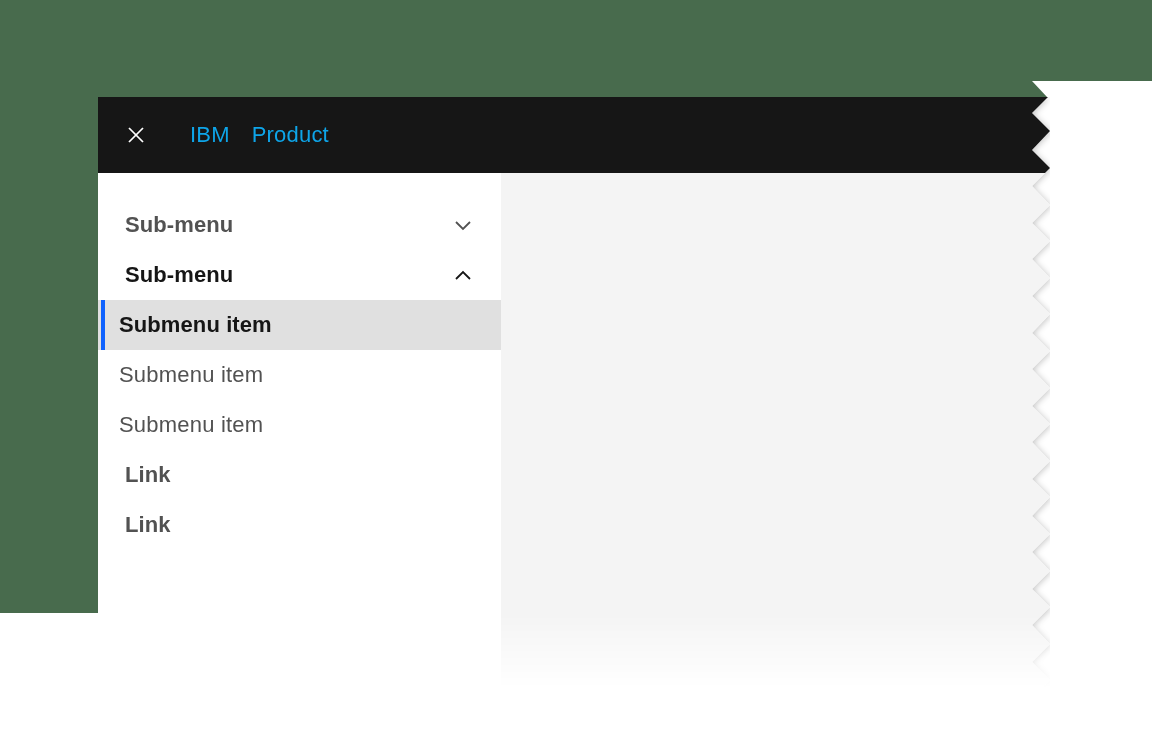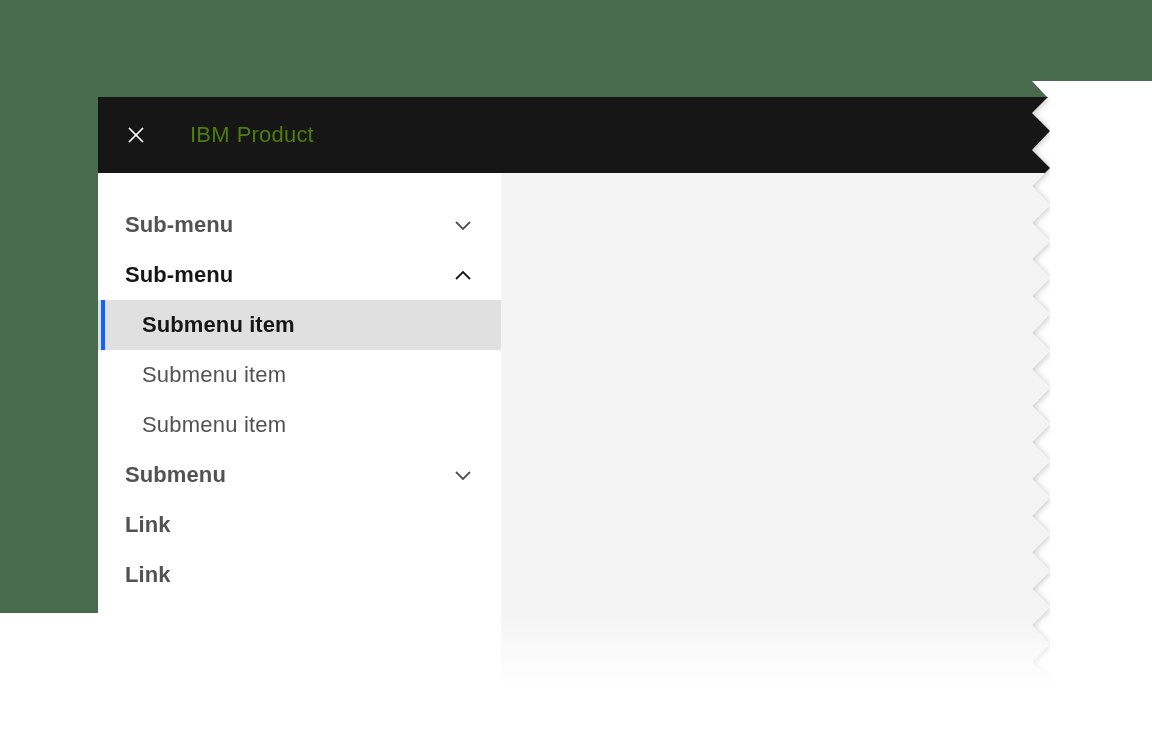--- a/index.html
+++ b/index.html
@@ -35,40 +35,40 @@
   
   .shell-header{
     height:76px;flex:0 0 76px;background:#161616;color:#ffffff;
     display:flex;align-items:center;
   }
   .close-btn{
     width:48px;height:76px;margin-left:14px;background:transparent;border:none;
     display:flex;align-items:center;justify-content:center;cursor:pointer;padding:0;
   }
   .close-btn svg{display:block;}
-  .brand{margin-left:30px;display:flex;gap:7px;font-size:22px;letter-spacing:.2px;color:#4d7c0f;}
+  .brand{margin-left:30px;display:flex;gap:22px;font-size:22px;letter-spacing:.2px;color:#0ea5e9;}
   .brand .prefix{font-weight:400;}
   .brand .name{font-weight:400;}
 
   
   .shell-body{flex:1;display:flex;min-height:0;}
   .sidenav{width:403px;flex:0 0 403px;background:#ffffff;padding-top:27px;box-sizing:border-box;}
   .content{flex:1;background:#f4f4f4;}
 
   
   .nav-item{
     position:relative;display:flex;align-items:center;width:100%;height:50px;
     background:transparent;border:none;padding:0 30px 0 27px;box-sizing:border-box;
     font-family:"Liberation Sans", sans-serif;font-size:22px;color:#525252;
     text-align:left;cursor:pointer;
   }
   .nav-item .lbl{flex:0 1 auto;font-weight:700;letter-spacing:.1px;}
   .nav-item .chev{margin-left:auto;display:flex;align-items:center;color:#525252;}
   .nav-item.expanded .lbl,.nav-item.expanded .chev{color:#161616;}
-  .nav-item.child{padding-left:44px;}
+  .nav-item.child{padding-left:21px;}
   .nav-item.child .lbl{font-weight:400;letter-spacing:.2px;}
   .nav-item.child.selected{background:#e0e0e0;}
   .nav-item.child.selected .lbl{font-weight:700;color:#161616;letter-spacing:.1px;}
   .nav-item.child.selected::before{
     content:"";position:absolute;left:3px;top:0;bottom:0;width:4px;background:#0f62fe;
   }
 </style>
 </head>
 <body>
 
@@ -120,28 +120,20 @@
             </button>
 
             <button class="nav-item child">
               <span class="lbl">Submenu item</span>
             </button>
 
             <button class="nav-item child">
               <span class="lbl">Submenu item</span>
             </button>
 
-            <button class="nav-item">
-              <span class="lbl">Submenu</span>
-              <span class="chev">
-                <svg width="16" height="11" viewBox="0 0 16 11" fill="none" stroke="currentColor" stroke-width="1.8">
-                  <polyline points="1,2 8,9 15,2"></polyline>
-                </svg>
-              </span>
-            </button>
 
             <button class="nav-item">
               <span class="lbl">Link</span>
             </button>
 
             <button class="nav-item">
               <span class="lbl">Link</span>
             </button>
 
           </nav>

